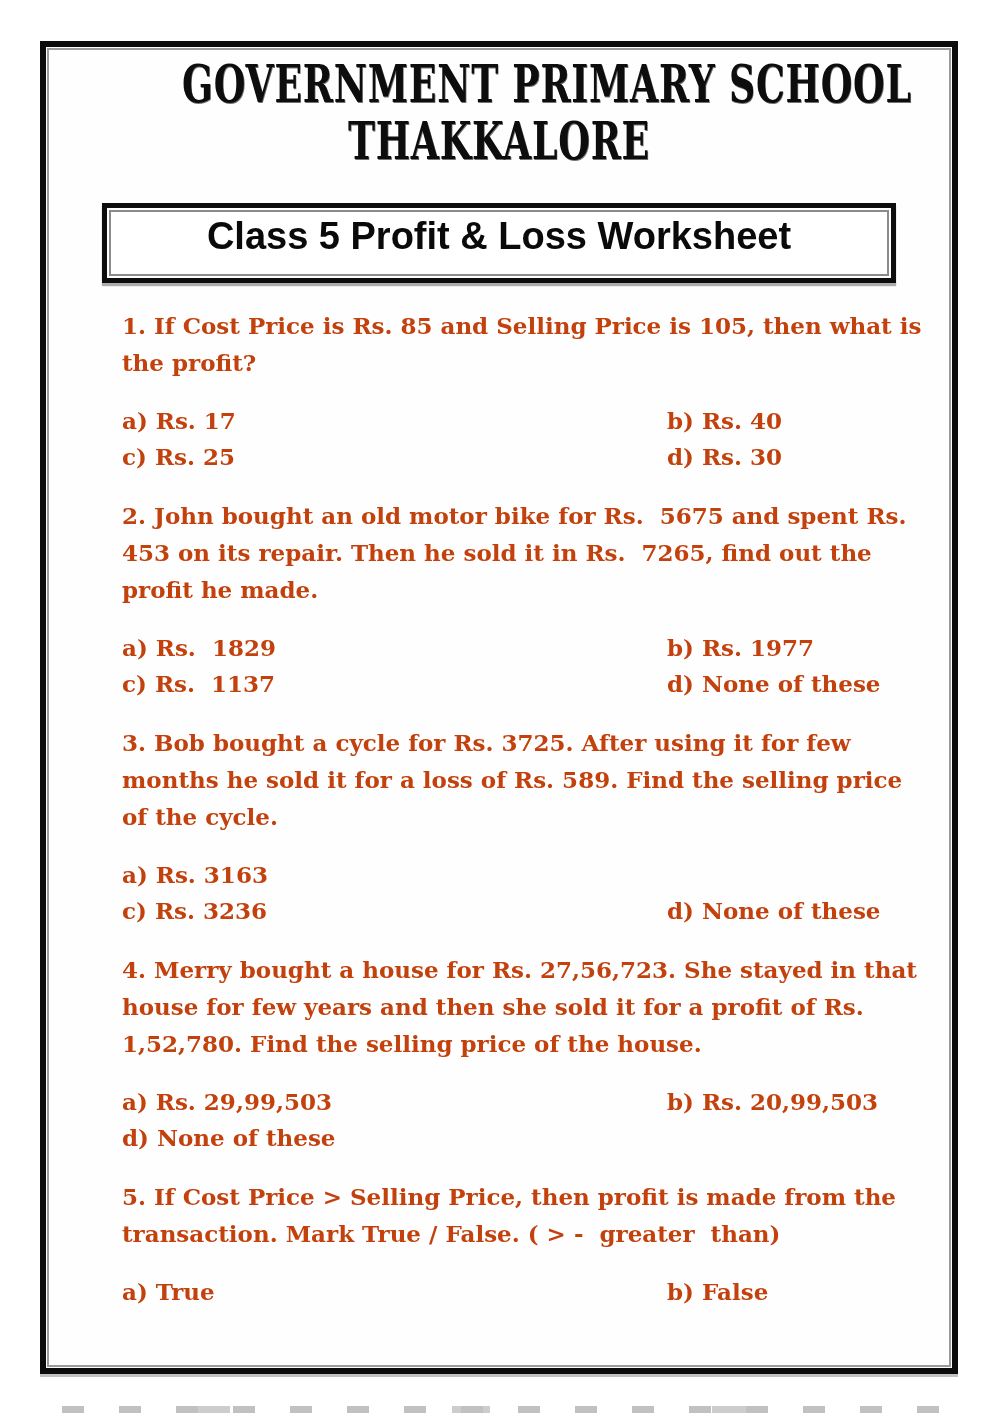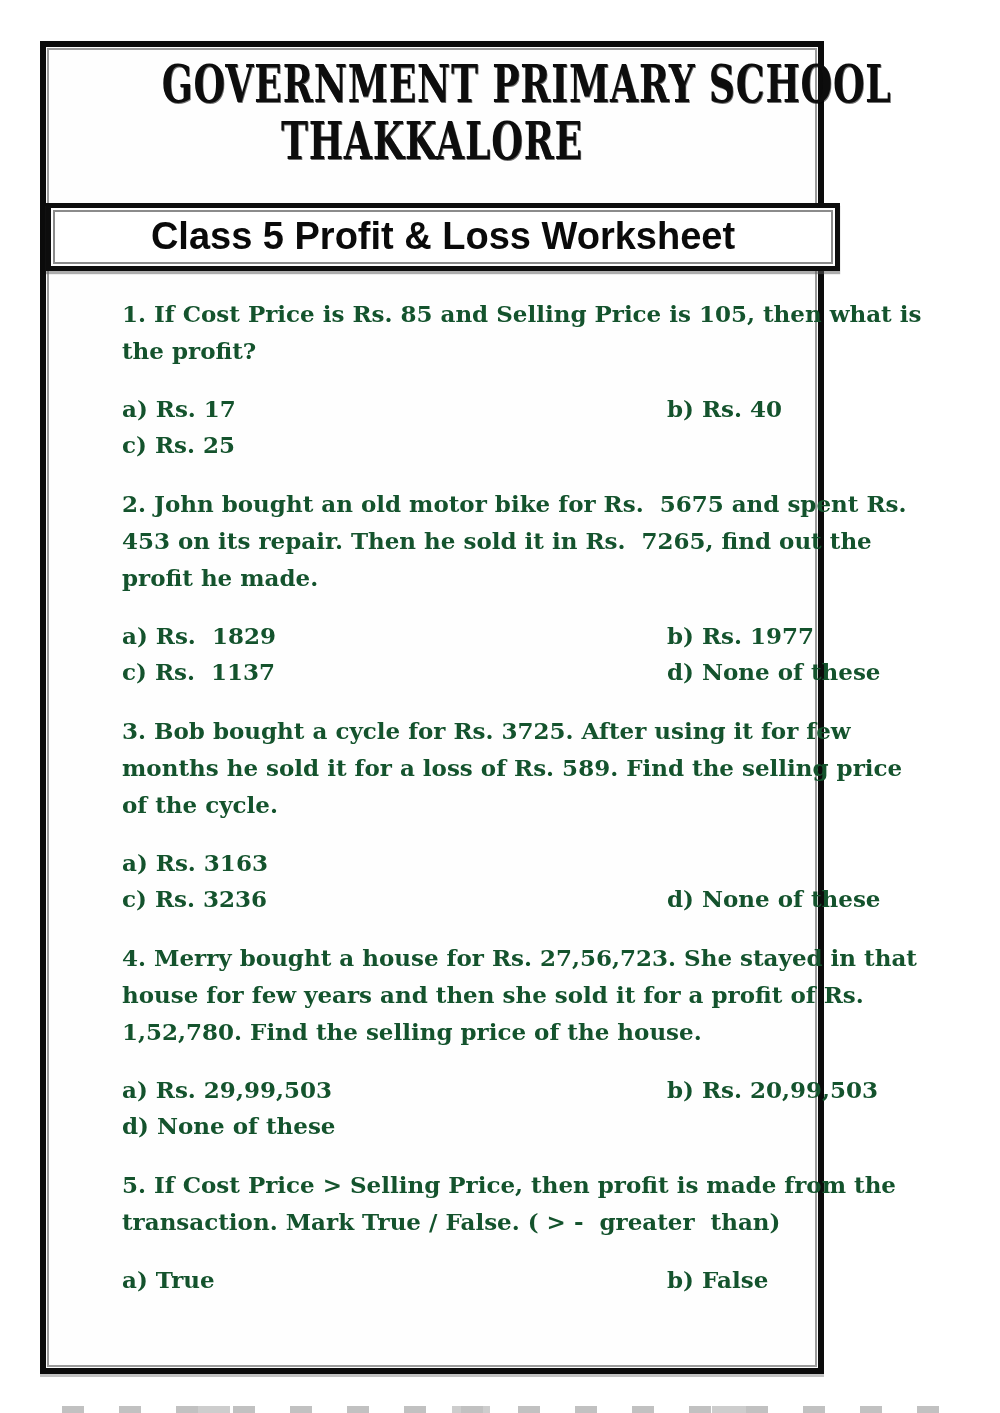--- a/index.html
+++ b/index.html
@@ -7,21 +7,21 @@
     padding: 0;
     width: 1000px;
     height: 1413px;
     background: #ffffff;
     overflow: hidden;
   }
   .sheet {
     position: absolute;
     left: 40px;
     top: 41px;
-    width: 784px;
+    width: 918px;
     height: 1333px;
     box-sizing: border-box;
     border: 6px solid #0b0b0b;
     box-shadow: inset 0 0 0 1px #fdfdfd, inset 0 0 0 3px #9b9b9b, 0 3px 0 rgba(120,120,120,0.45);
     background: #fefefe;
     color: #0d0d0d;
   }
   .school-header {
     margin-top: 8px;
     text-align: center;
@@ -38,36 +38,36 @@
     text-shadow: 1px 1px 0 rgba(0,0,0,0.55);
   }
   .title-box {
     width: 794px;
     box-sizing: border-box;
     margin: 34px auto 0 auto;
     border: 5px solid #0d0d0d;
     box-shadow: inset 0 0 0 2px #ffffff, inset 0 0 0 4px #8b8b8b, 0 3px 1px rgba(90,90,90,0.5);
     background: #ffffff;
     text-align: center;
-    padding: 7px 0 9px 0;
+    padding: 7px 0 21px 0;
   }
   .title-box .title-text {
     font-family: "Liberation Sans", sans-serif;
     font-weight: bold;
     font-size: 38px;
     line-height: 42px;
     color: #0a0a0a;
     white-space: nowrap;
   }
   .questions {
     margin: 24px 36px 0 76px;
     font-family: "DejaVu Serif", serif;
     font-weight: bold;
     font-size: 23px;
-    color: #14532d;
+    color: #c2410c;
   }
   .q-text {
     margin: 0 0 22px 0;
     line-height: 37px;
     white-space: pre;
   }
   .options {
     margin: 0 0 22px 0;
   }
   .opt-row {
@@ -109,20 +109,21 @@
     <section>
       <p class="q-text">1. If Cost Price is Rs. 85 and Selling Price is 105, then what is
 the profit?</p>
       <div class="options">
         <div class="opt-row">
           <span class="opt">a) Rs. 17</span>
           <span class="opt">b) Rs. 40</span>
         </div>
         <div class="opt-row">
           <span class="opt">c) Rs. 25</span>
+          <span class="opt">d) Rs. 30</span>
         </div>
       </div>
     </section>
 
     <section>
       <p class="q-text">2. John bought an old motor bike for Rs.  5675 and spent Rs.
 453 on its repair. Then he sold it in Rs.  7265, find out the
 profit he made.</p>
       <div class="options">
         <div class="opt-row">

